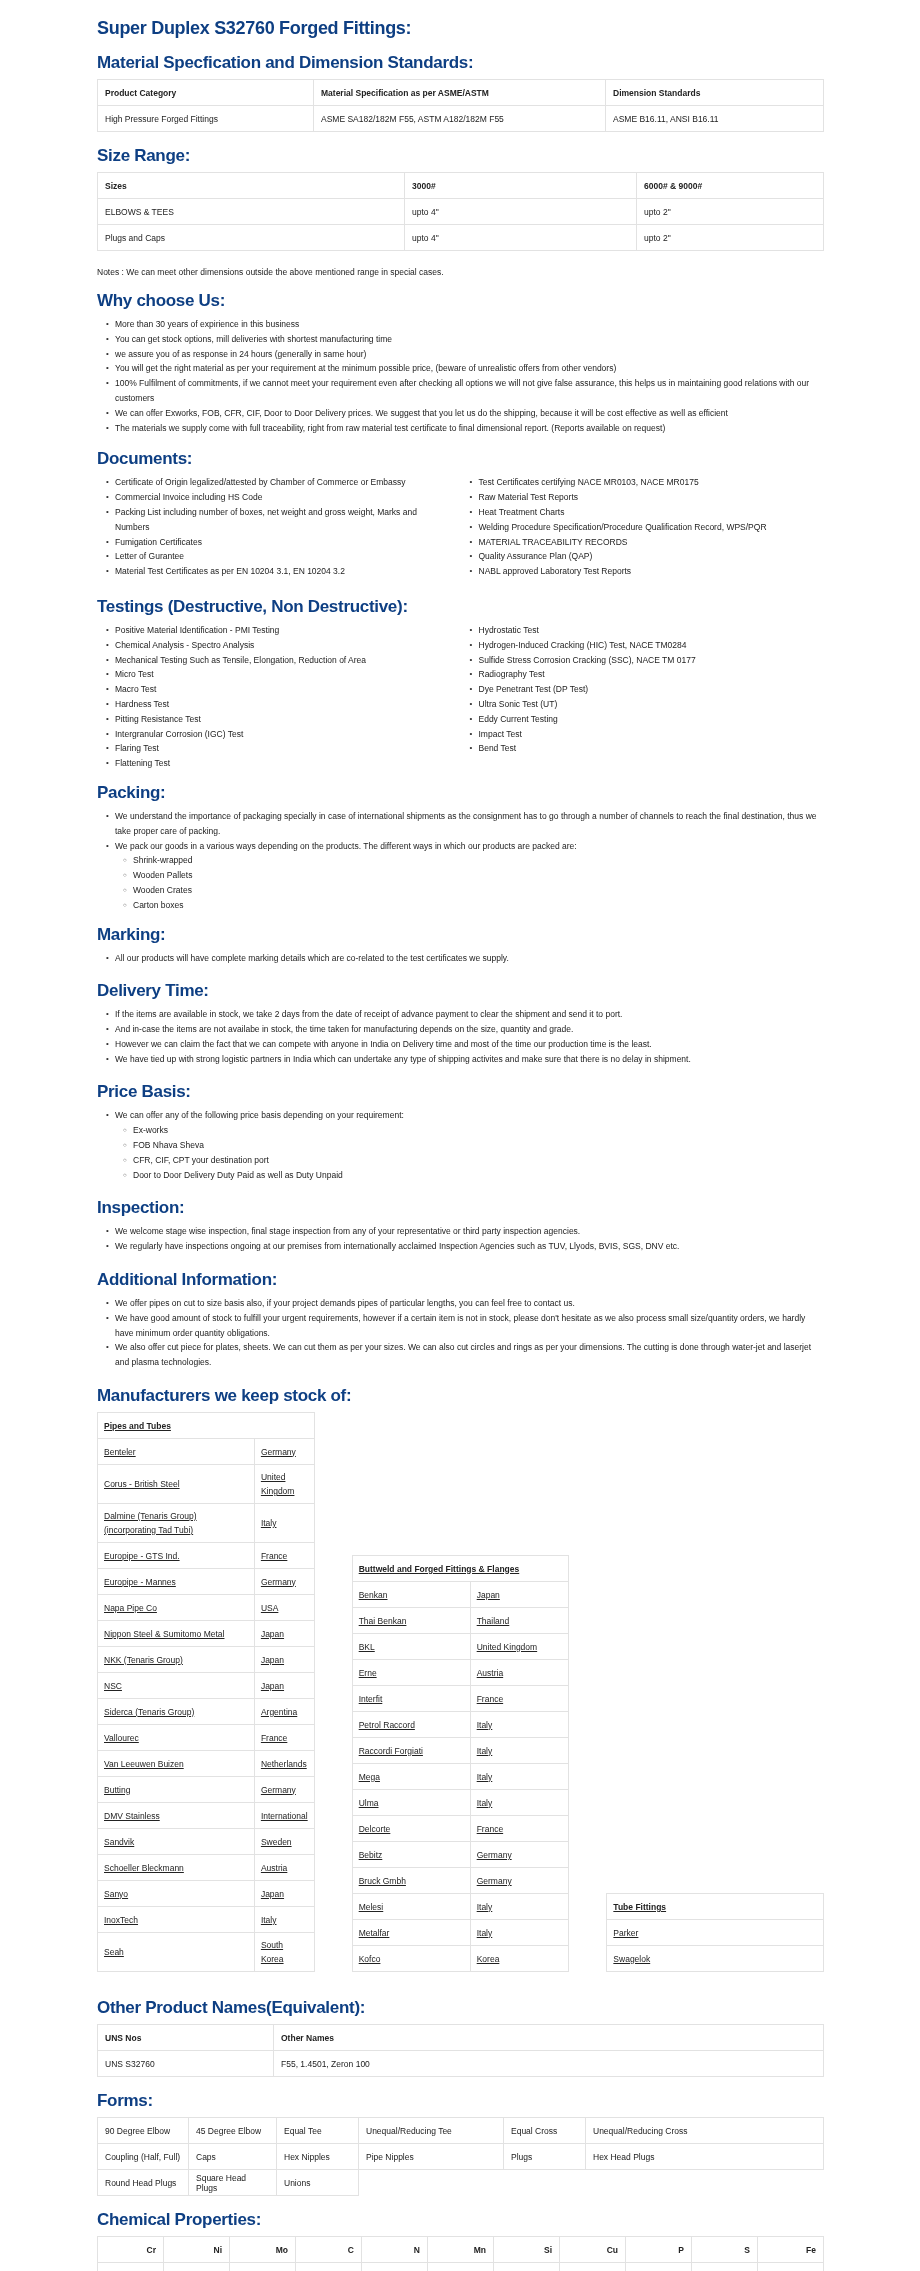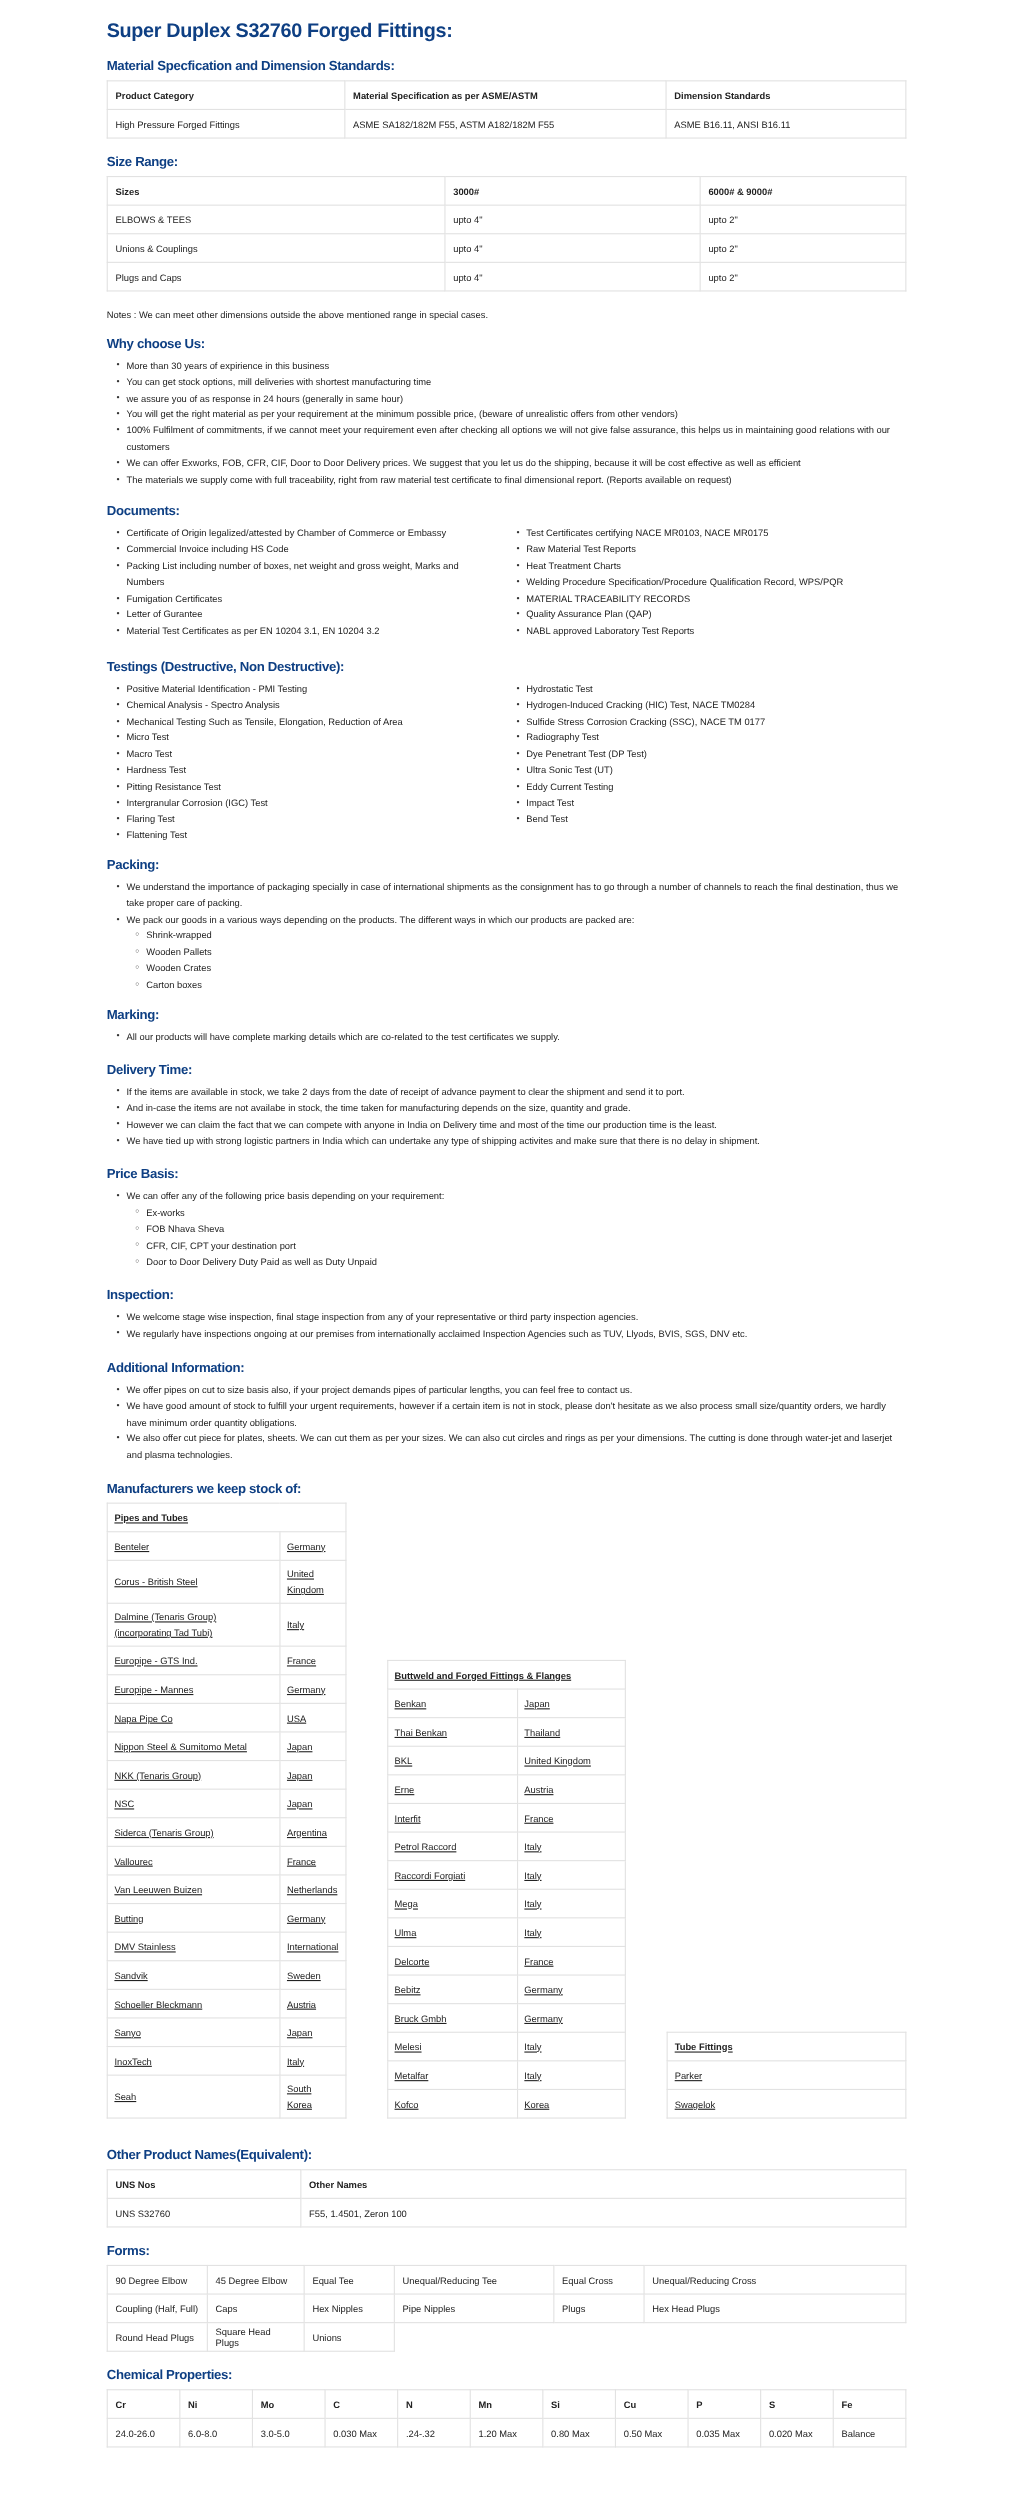--- a/index.html
+++ b/index.html
@@ -1,19 +1,19 @@
 <!DOCTYPE html>
 <html><head>
 <meta charset="utf-8">
 <style>
   html, body { margin: 0; padding: 0; background: #ffffff; }
   body { width: 920px; font-family: "Liberation Sans", sans-serif; color: #222; font-size: 9px; }
   .page { padding: 18px 96px 20px 97px; }
   h1 { font-family: "Liberation Sans", sans-serif; font-size: 18px; color: #0e3f83; font-weight: bold; margin: 0 0 14px 0; letter-spacing: -0.3px; }
-  h2 { font-family: "Liberation Sans", sans-serif; font-size: 12px; color: #0e3f83; font-weight: bold; margin: 12px 0 6px 0; letter-spacing: -0.3px; }
+  h2 { font-family: "Liberation Sans", sans-serif; font-size: 17px; color: #0e3f83; font-weight: bold; margin: 12px 0 6px 0; letter-spacing: -0.3px; }
   table { border-collapse: collapse; width: 100%; }
   td, th { border: 1px solid #e2e2e2; padding: 0 7px; text-align: left; font-size: 8.5px; color: #222; vertical-align: middle; }
   th { font-weight: bold; }
   .t-spec td, .t-spec th { height: 25px; }
   .t-size td, .t-size th { height: 25px; }
   .notes { margin: 16px 0 14px 0; font-size: 8.5px; }
   ul { margin: 0; padding-left: 18px; list-style: none; }
   ul li { position: relative; line-height: 14.8px; font-size: 8.5px; padding-left: 0; }
   ul.b > li::before { content: "•"; position: absolute; left: -9px; top: 0; font-size: 8px; color: #333; }
   ul.c { padding-left: 34px; margin-left: -16px; }
@@ -23,21 +23,21 @@
   .mfr-wrap { display: flex; gap: 37px; align-items: flex-end; text-decoration: underline; }
   .mfr-wrap table td, .mfr-wrap table th { padding: 5px 6px; height: 15px; line-height: 14px; font-size: 8.5px; }
   .mfr1 { width: 230px; }
   .mfr1 td:first-child { width: 158px; }
   .mfr2 { width: 230px; margin-top: 40px; }
   .mfr2 td:first-child { width: 105px; }
   .mfr3 { width: 230px; }
   .t-uns td, .t-uns th { height: 25px; }
   .t-uns td:first-child, .t-uns th:first-child { width: 161px; }
   .t-forms td { height: 25px; }
-  .t-chem td, .t-chem th { height: 25px; text-align: left; }
+  .t-chem td, .t-chem th { height: 25px; text-align: right; }
 </style>
 </head>
 <body>
 
 <div class="page">
 
   <h1>Super Duplex S32760 Forged Fittings:</h1>
 
   <h2>Material Specfication and Dimension Standards:</h2>
   <table class="t-spec">
@@ -58,25 +58,20 @@
   <h2 style="margin-top:14px">Size Range:</h2>
   <table class="t-size">
     <tbody>
         <tr>
       <th style="width:292px">Sizes</th>
       <th style="width:217px">3000#</th>
       <th>6000# &amp; 9000#</th>
     </tr>
     <tr>
       <td>ELBOWS &amp; TEES</td>
-      <td>upto 4"</td>
-      <td>upto 2"</td>
-    </tr>
-    <tr>
-      <td>Unions &amp; Couplings</td>
       <td>upto 4"</td>
       <td>upto 2"</td>
     </tr>
     <tr>
       <td>Plugs and Caps</td>
       <td>upto 4"</td>
       <td>upto 2"</td>
     </tr>
   </tbody>
     </table>

